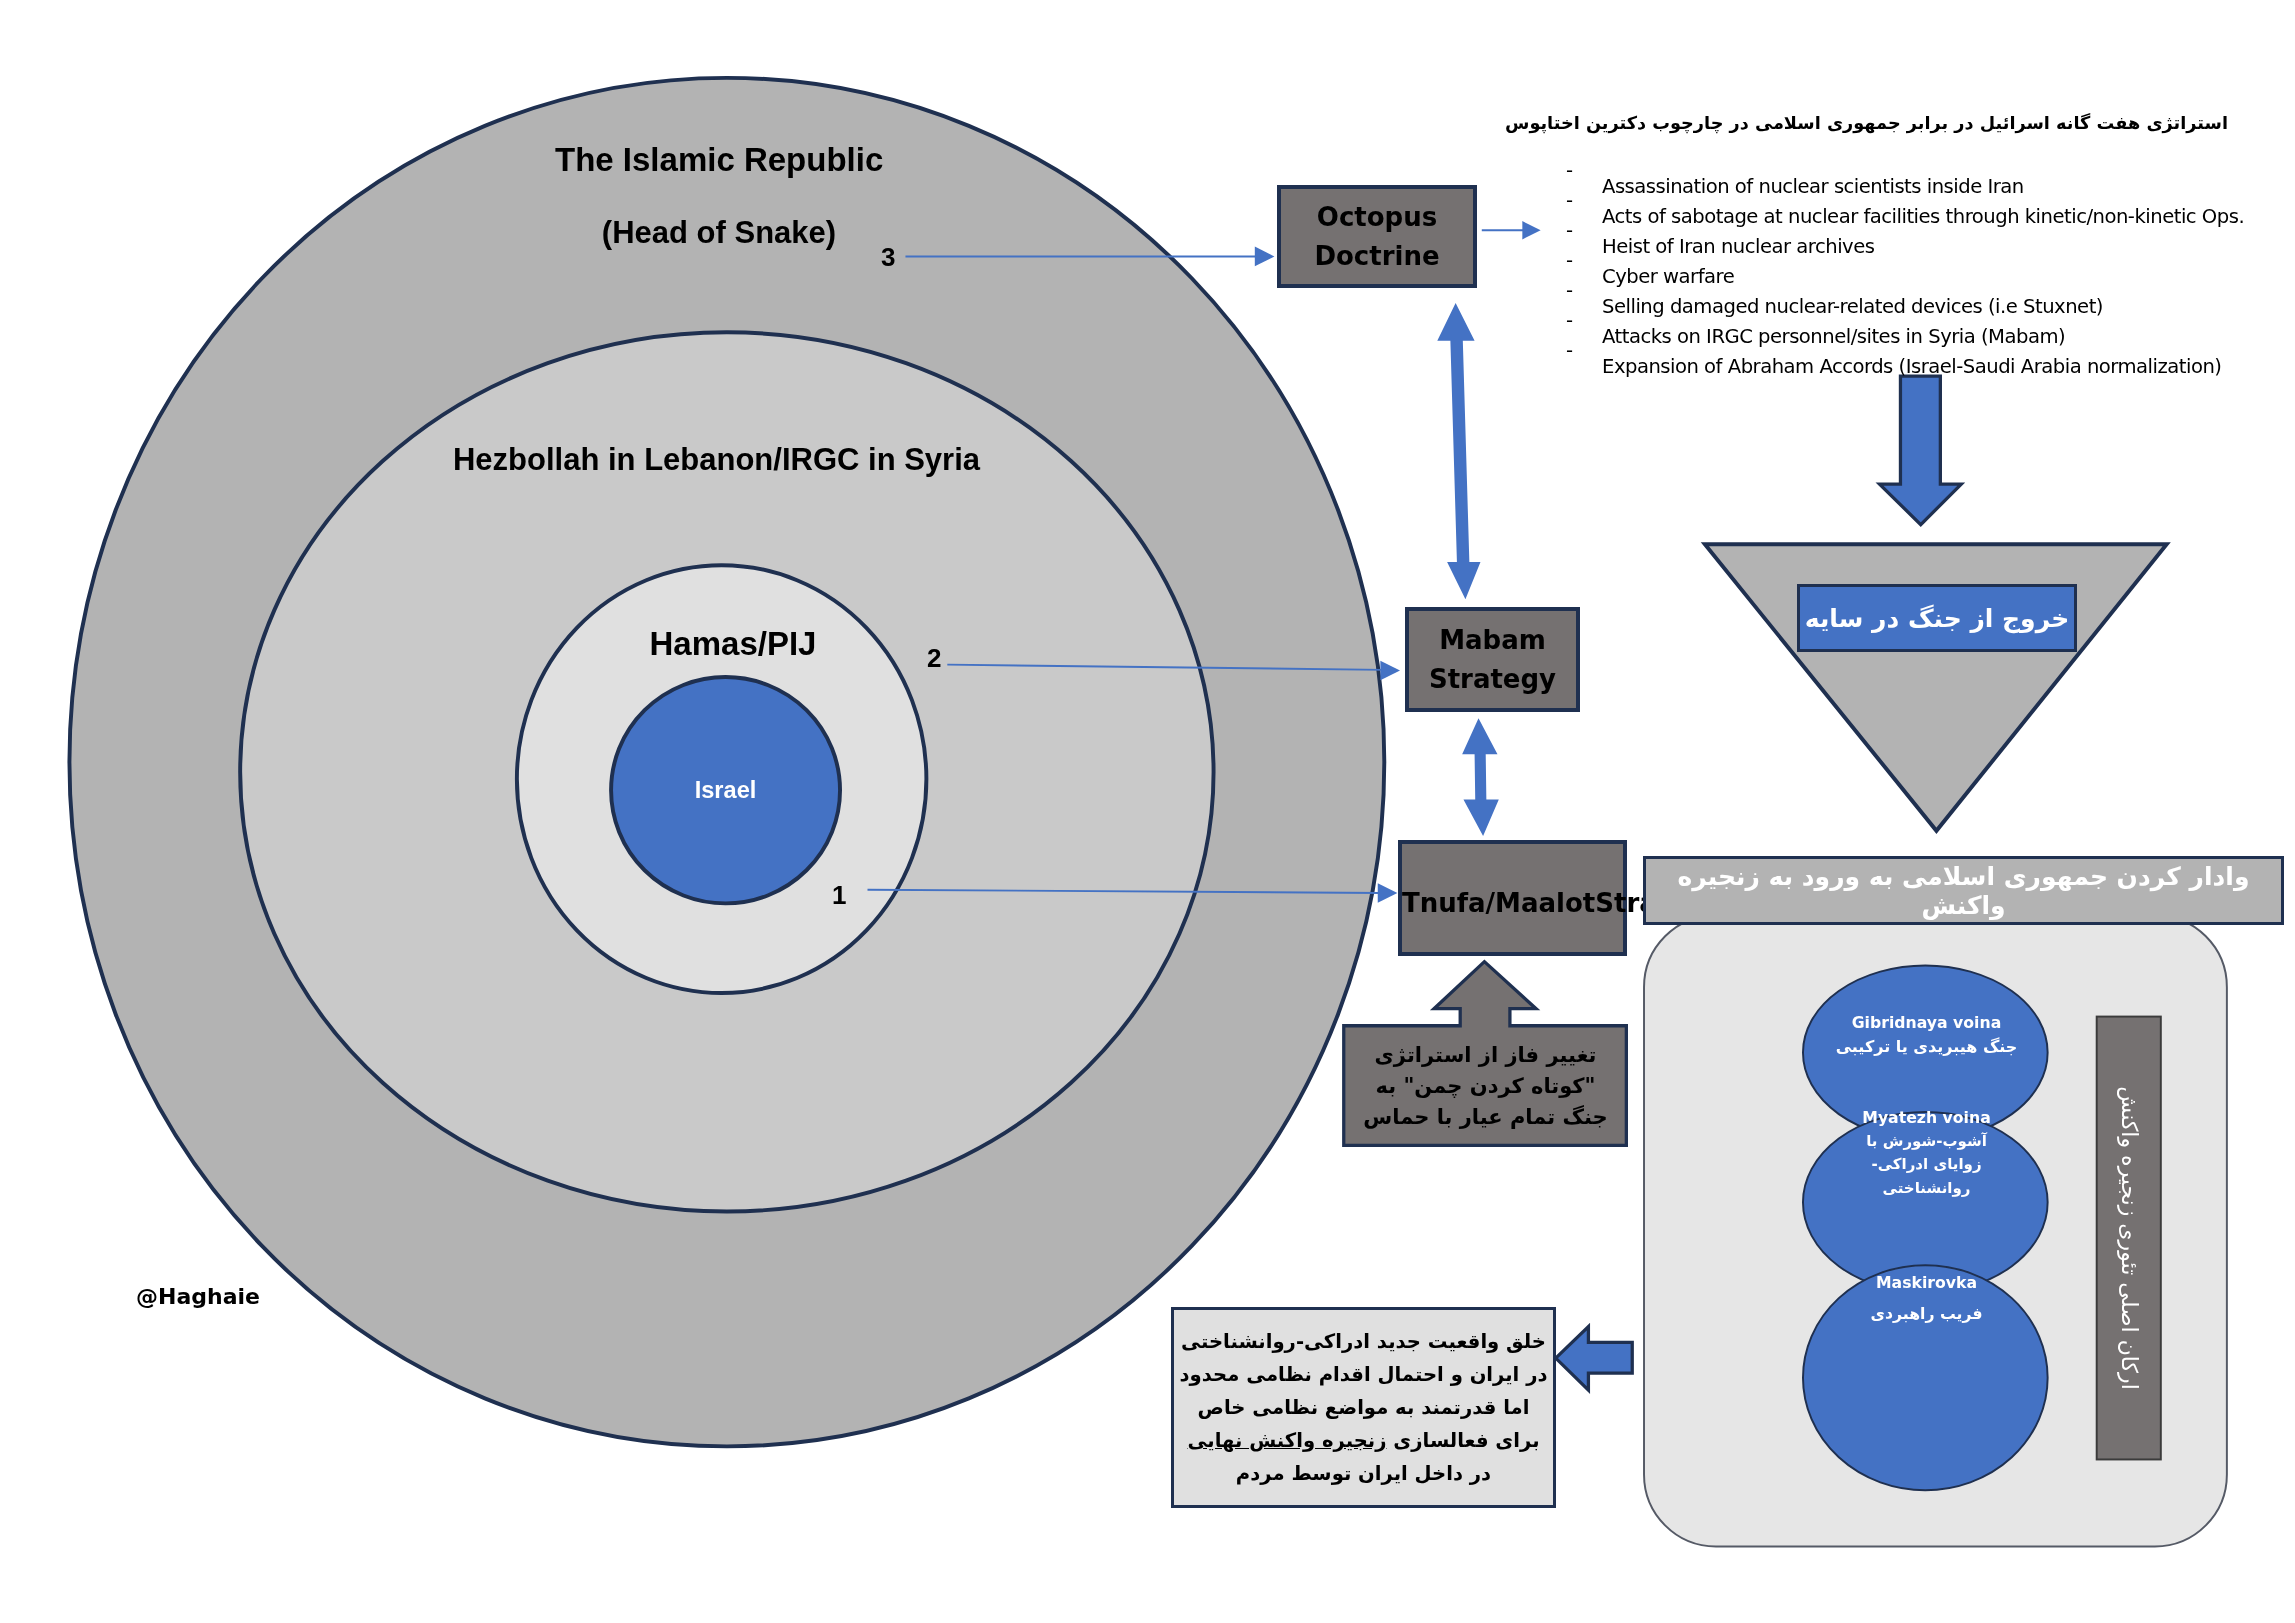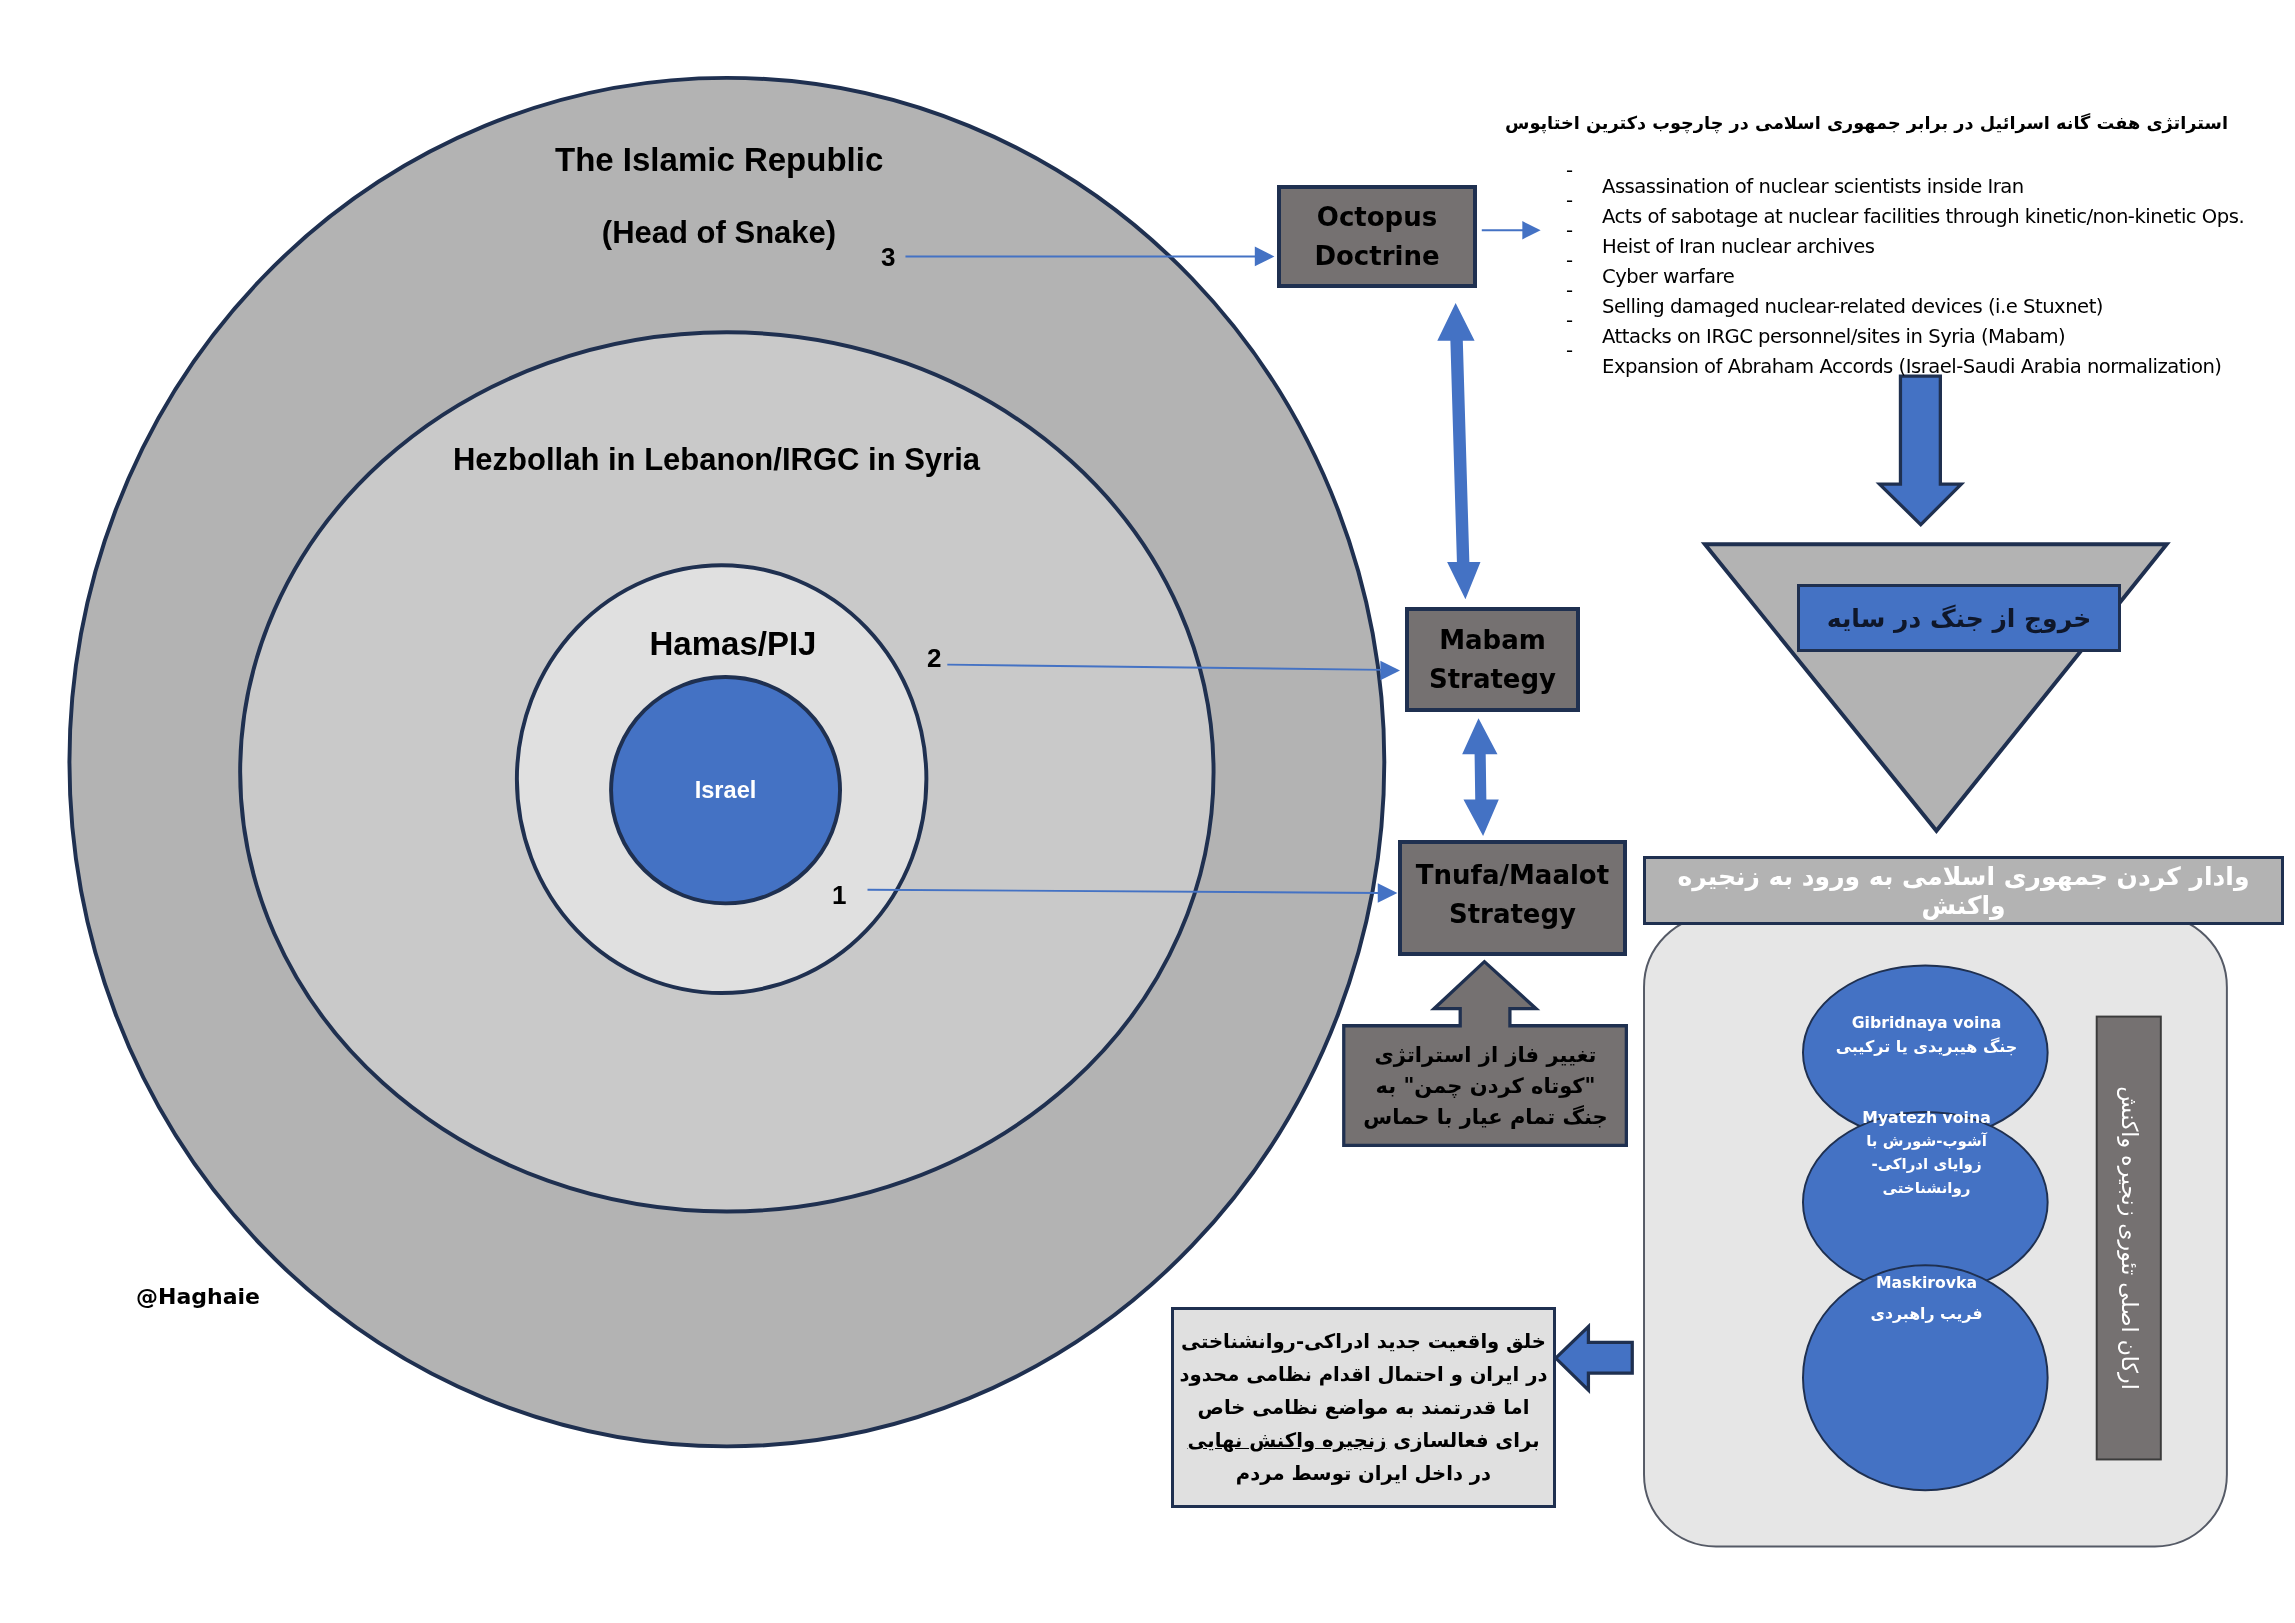--- a/index.html
+++ b/index.html
@@ -76,21 +76,21 @@
 <div class="t lbl-en" style="left:660px;top:777px;width:131px;text-align:center;font-size:23.6px;color:#ffffff;">Israel</div>
 
 <div class="box dark-box" style="left:1277px;top:185px;width:200px;height:103px;flex-direction:column;">
   <span>Octopus</span>
   <span>Doctrine</span>
 </div>
 <div class="box dark-box" style="left:1405px;top:607px;width:175px;height:105px;flex-direction:column;">
   <span>Mabam</span>
   <span>Strategy</span>
 </div>
-<div class="box dark-box" style="left:1398px;top:840px;width:229px;height:116px;flex-direction:column;justify-content:flex-start;padding-top:11.8px;">
+<div class="box dark-box" style="left:1398px;top:840px;width:229px;height:116px;flex-direction:row;justify-content:flex-start;padding-top:11.8px;">
   <span>Tnufa/Maalot</span>
   <span>Strategy</span>
 </div>
 
 <div class="t fa" style="left:1564px;top:113px;width:664px;text-align:center;font-size:17.7px;color:#000;">استراتژی هفت گانه اسرائیل در برابر جمهوری اسلامی در چارچوب دکترین اختاپوس</div>
 <div class="bullets">
   <div class="row">
       <span class="dash">-</span>
       <span class="txt">Assassination of nuclear scientists inside Iran</span>
     </div>
@@ -113,21 +113,21 @@
   <div class="row">
       <span class="dash">-</span>
       <span class="txt">Attacks on IRGC personnel/sites in Syria (Mabam)</span>
     </div>
   <div class="row">
       <span class="dash">-</span>
       <span class="txt">Expansion of Abraham Accords (Israel-Saudi Arabia normalization)</span>
     </div>
 </div>
 
-<div class="box fa" style="left:1797px;top:584px;width:324px;height:68px;background:#4472c4;border:3.9px solid #1f3050;color:#0f172a;font-size:25px;">خروج از جنگ در سایه</div>
+<div class="box fa" style="left:1797px;top:584px;width:280px;height:68px;background:#4472c4;border:3.9px solid #1f3050;color:#ffffff;font-size:25px;">خروج از جنگ در سایه</div>
 
 <div class="box fa" style="left:1643px;top:836px;width:641px;height:69px;background:#b3b3b3;border:3.9px solid #1f3050;color:#ffffff;font-size:25px;margin-top:20px;">وادار کردن جمهوری اسلامی به ورود به زنجیره واکنش</div>
 
 <div class="t" style="left:1817px;top:1011px;width:219px;text-align:center;color:#fff;font-weight:bold;">
   <div style="font-family:'DejaVu Sans',sans-serif;font-size:15.7px;line-height:23.6px;">Gibridnaya voina</div>
   <div class="fa" style="font-size:16px;line-height:23.6px;">جنگ هیبریدی یا ترکیبی</div>
 </div>
 <div class="t" style="left:1817px;top:1106px;width:219px;text-align:center;color:#fff;font-weight:bold;">
   <div style="font-family:'DejaVu Sans',sans-serif;font-size:15.7px;line-height:23.6px;">Myatezh voina</div>
   <div class="fa" style="font-size:15px;line-height:23.6px;">آشوب-شورش با</div>

